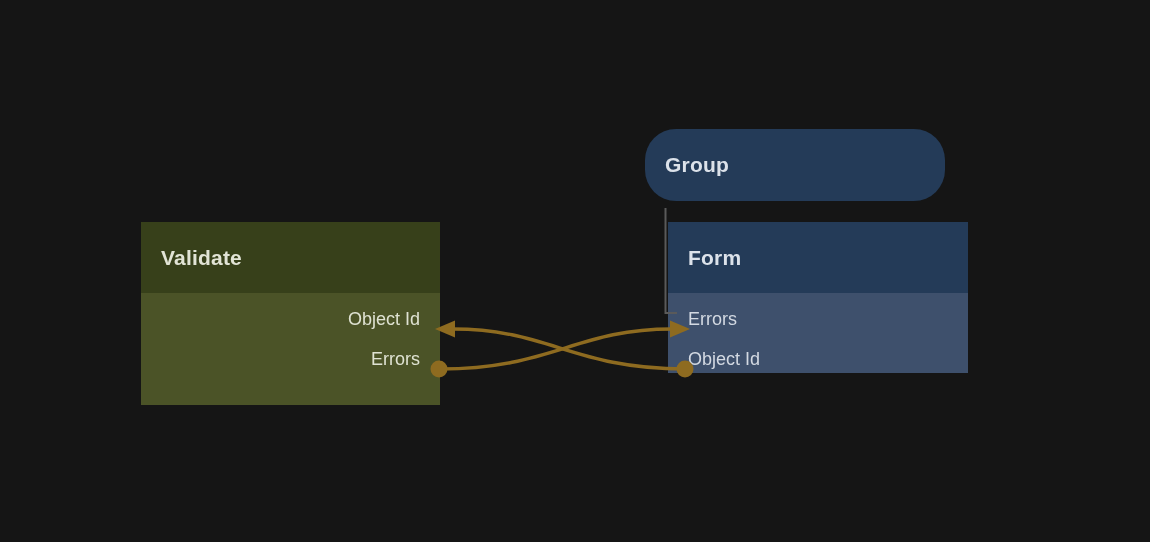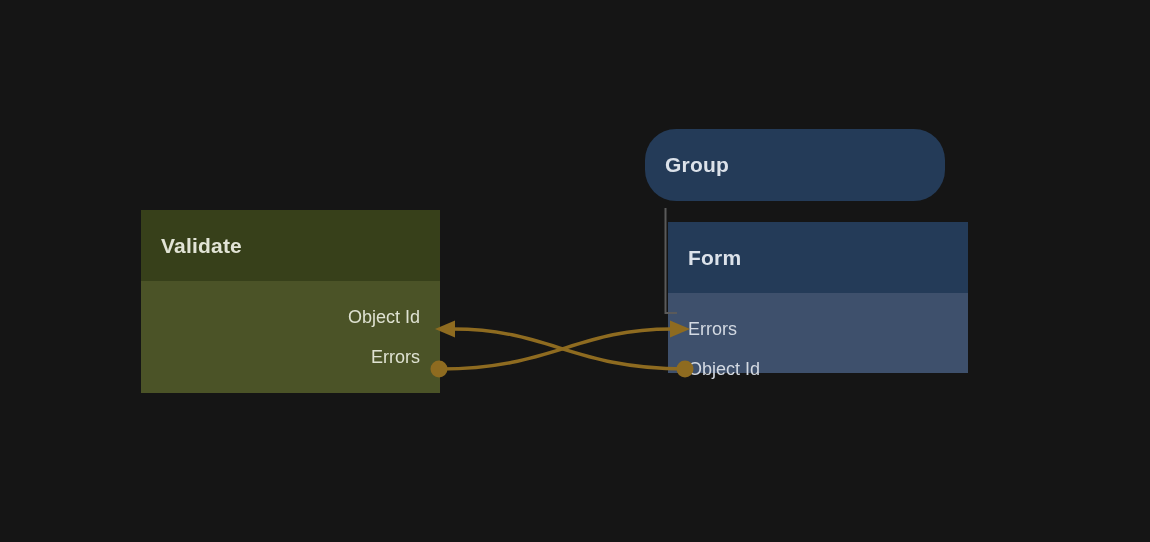--- a/index.html
+++ b/index.html
@@ -26,30 +26,30 @@
 
   .node{position:absolute;cursor:default;}
   .node-header{
     height:71px;
     display:flex;align-items:center;
     padding:0 20px;
     font-size:21px;font-weight:700;letter-spacing:0.2px;
   }
   .node-body{padding:16px 0;}
   .port-row{
-    height:40px;display:flex;align-items:center;
+    height:40px;display:flex;align-items:flex-start;
     font-size:18px;font-weight:400;
   }
 
   
   .node-group{left:645px;top:129px;width:300px;height:72px;background:var(--blue-header);border-radius:31px;}
   .node-group .node-header{height:72px;color:var(--title-blue);}
 
   
-  .node-validate{left:141px;top:210px;width:299px;height:183px;background:var(--olive-body);}
+  .node-validate{left:141px;top:222px;width:299px;height:183px;background:var(--olive-body);}
   .node-validate .node-header{background:var(--olive-header);color:var(--title-olive);}
   .node-validate .port-row{justify-content:flex-end;padding-right:20px;color:var(--port-olive);}
 
   
   .node-form{left:668px;top:222px;width:300px;height:151px;background:var(--blue-body);}
   .node-form .node-header{background:var(--blue-header);color:var(--title-blue);}
   .node-form .port-row{justify-content:flex-start;padding-left:20px;color:var(--port-blue);}
 
   .wires{position:absolute;inset:0;width:1150px;height:542px;pointer-events:none;}
   .wires .clickable{pointer-events:stroke;cursor:pointer;}

